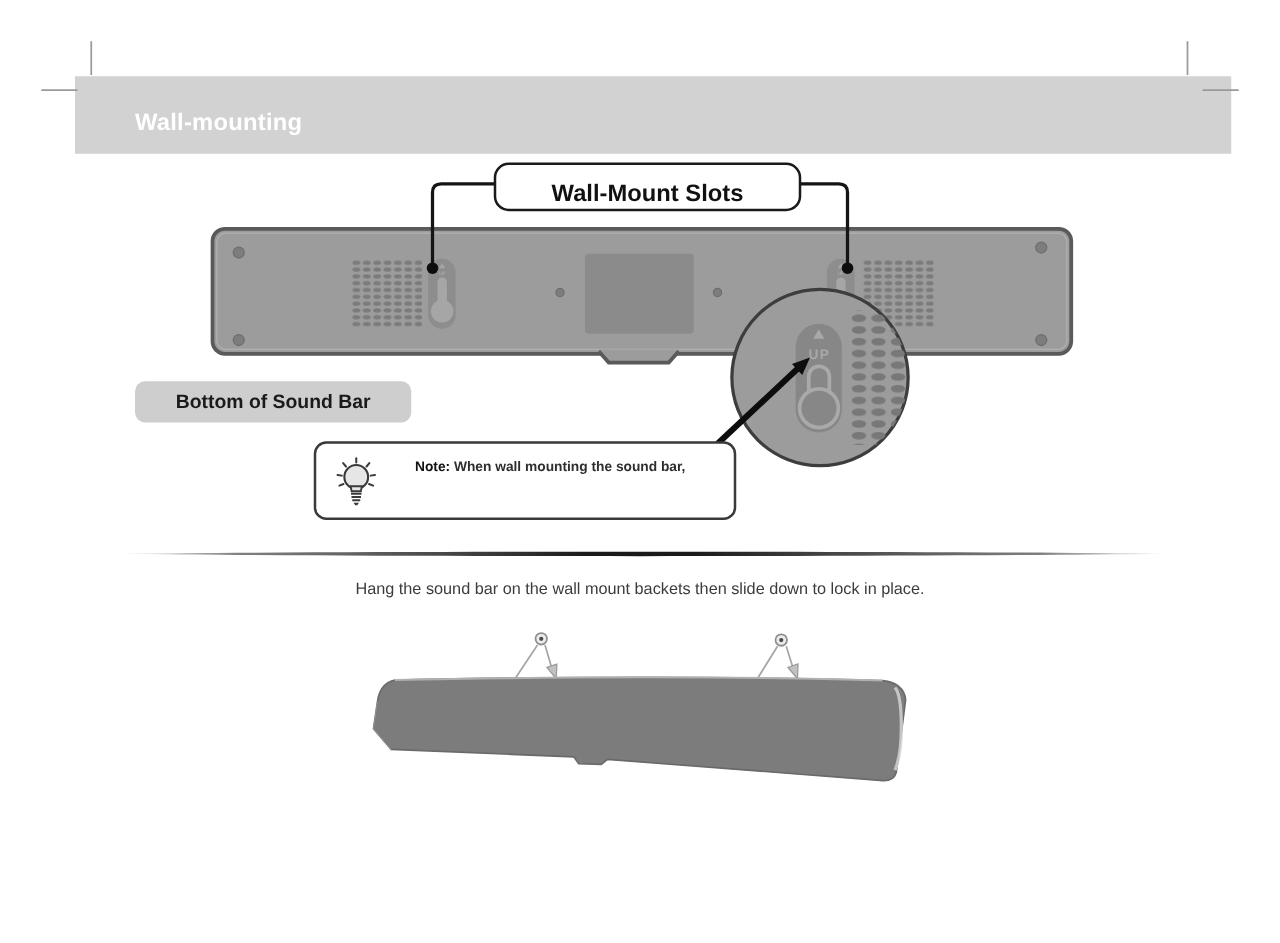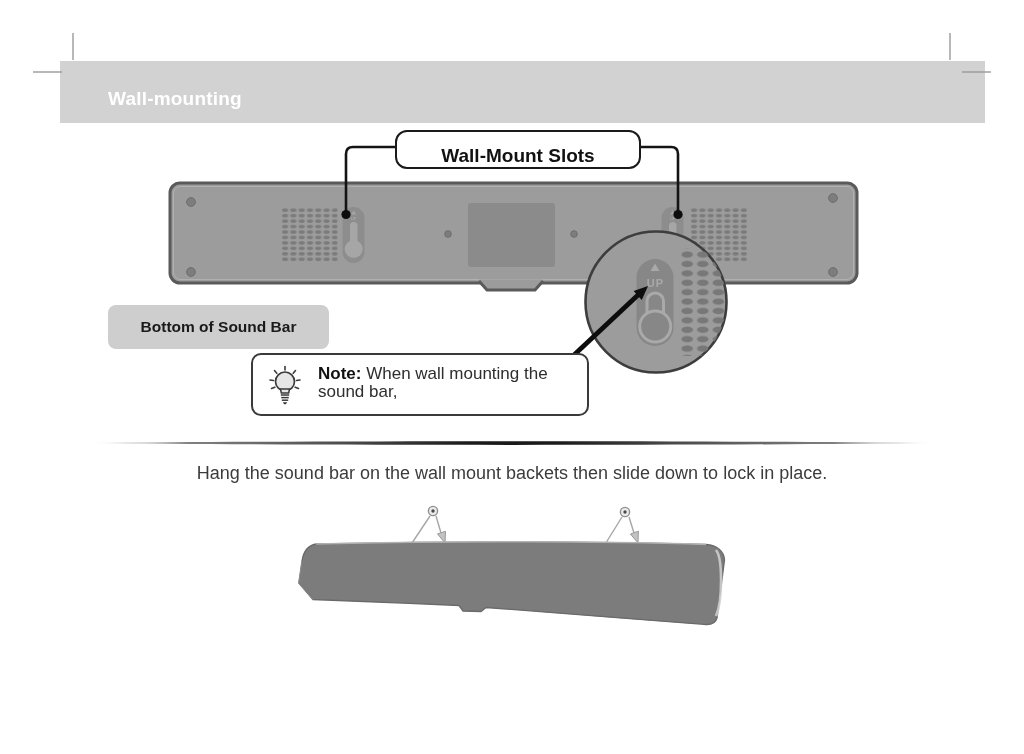--- a/index.html
+++ b/index.html
@@ -5,29 +5,29 @@
   html,body{margin:0;padding:0;background:#fff;}
   .page{position:relative;width:1024px;height:754px;background:#fff;overflow:hidden;
         font-family:"Liberation Sans",sans-serif;}
   .page svg.art{position:absolute;left:0;top:0;z-index:1;}
   .overlay{position:absolute;z-index:2;}
   .header-title{left:108px;top:88px;font-size:19px;font-weight:bold;color:#ffffff;letter-spacing:.2px;}
   .callout-box{left:395px;top:130px;width:242px;height:35px;background:#fff;
      border:2.5px solid var(--c-callout-border,#1a1a1a);border-radius:12px;
      display:flex;align-items:flex-end;justify-content:center;
      font-size:19px;font-weight:bold;color:#111;}
-  .bottom-label{left:108px;top:305px;width:221px;height:44px;background:var(--c-label-pill,#cecece);
+  .bottom-label{left:108px;top:305px;width:221px;height:33px;background:var(--c-label-pill,#cecece);
      border-radius:8px;display:flex;align-items:center;justify-content:center;
      font-size:15.5px;font-weight:bold;color:#1a1a1a;}
   .note-box{left:251px;top:353px;width:334px;height:59px;background:#fff;
      border:2px solid var(--c-note-border,#3a3a3a);border-radius:10px;}
   .note-bulb{position:absolute;left:10px;top:8px;}
-  .note-text{position:absolute;left:65px;top:10px;font-size:17px;line-height:18px;color:#2e2e2e;}
+  .note-text{position:absolute;left:79px;top:10px;font-size:11px;line-height:18px;color:#2e2e2e;font-weight:bold;}
   .note-text b{color:#111;}
-  .instruction{left:0;top:463px;width:1024px;text-align:center;font-size:18px;color:#3c3c3c;}
+  .instruction{left:0;top:463px;width:1024px;text-align:center;font-size:13px;color:#3c3c3c;}
   text.up-big{font-size:11px;font-weight:bold;letter-spacing:1px;}
   text.up-small{font-size:4px;font-weight:bold;}
 </style>
 </head>
 <body>
 
 <div class="page">
 
   <svg class="art" width="1024" height="754" viewBox="0 0 1024 754">
     <defs>

